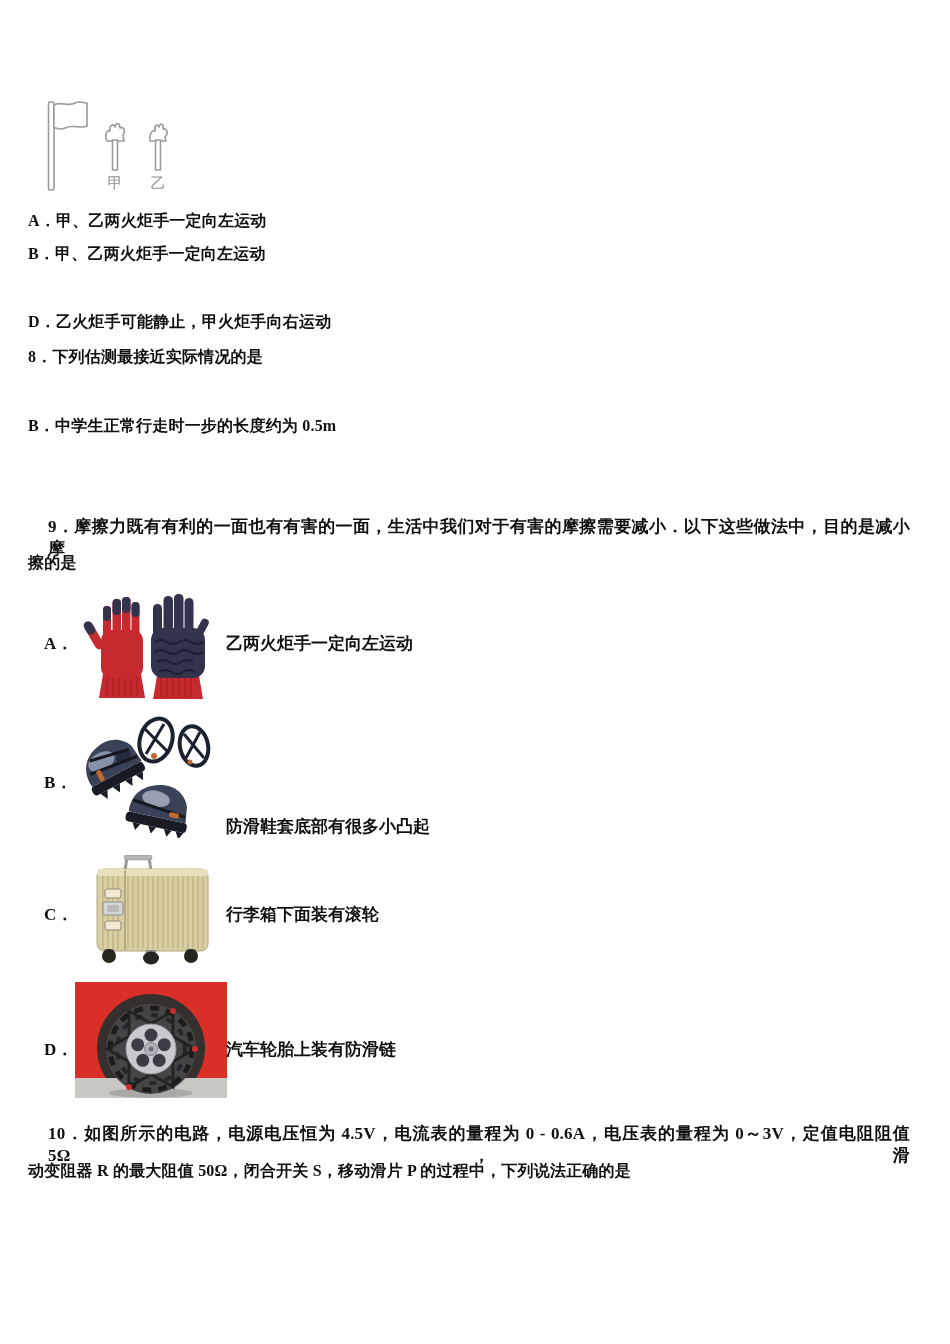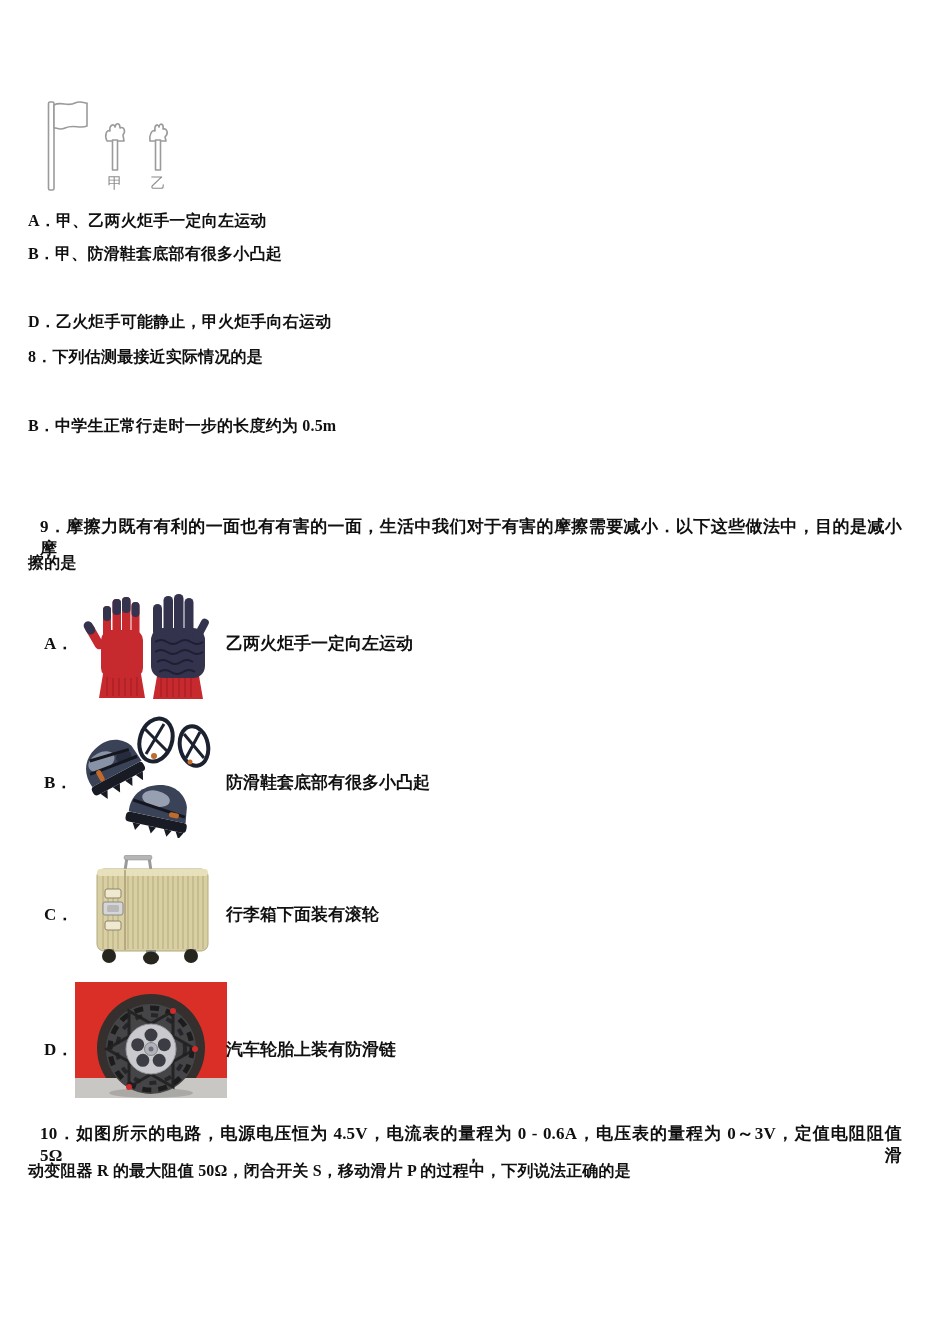--- a/index.html
+++ b/index.html
@@ -5,21 +5,21 @@
   html,body{margin:0;padding:0;background:#ffffff;}
   .page{
     position:relative;width:950px;height:1344px;background:#ffffff;overflow:hidden;
     font-family:"Liberation Serif","DejaVu Serif",serif;color:#101010;font-weight:700;
   }
   .line{
     position:absolute;left:28px;height:22px;line-height:22px;font-size:16px;
     white-space:nowrap;letter-spacing:0.2px;
   }
   .jline{
-    position:absolute;left:40px;width:862px;height:22px;line-height:22px;font-size:17px;
+    position:absolute;left:48px;width:862px;height:22px;line-height:22px;font-size:17px;
     text-align:justify;text-align-last:justify;letter-spacing:0.2px;
   }
   .cap{position:absolute;left:226px;height:22px;line-height:22px;font-size:17px;white-space:nowrap;}
   .letter{position:absolute;left:44px;height:22px;line-height:22px;font-size:17px;white-space:nowrap;}
   .fig{position:absolute;}
   .figlabel{font-family:"Liberation Serif","DejaVu Serif",serif;font-size:15px;fill:#8d8d8d;font-weight:400;}
 </style>
 </head>
 <body>
 
@@ -32,21 +32,21 @@
       <path d="M62,46 C59,40 62,34 65,36 C64,30 69,28 70,32 C71,27 75,28 75,33 C79,31 81,36 78,40 L79,46 Z"></path>
       <rect x="67.5" y="45" width="5" height="30"></rect>
       <path d="M105,46 C104,40 107,34 110,36 C109,30 113,28 114,32 C115,27 119,29 118,34 C122,33 124,38 120,42 L121,46 Z"></path>
       <rect x="110.5" y="45" width="5" height="30"></rect>
     </g>
     <text class="figlabel" x="70" y="93" text-anchor="middle">甲</text>
     <text class="figlabel" x="113" y="93" text-anchor="middle">乙</text>
   </svg>
 
   <div class="line" style="top:210px">A．甲、乙两火炬手一定向左运动</div>
-  <div class="line" style="top:243px">B．甲、防滑鞋套底部有很多小凸起</div>
+  <div class="line" style="top:243px">B．甲、乙两火炬手一定向左运动</div>
   <div class="line" style="top:311px">D．乙火炬手可能静止，甲火炬手向右运动</div>
 
   <div class="line" style="top:346px">8．下列估测最接近实际情况的是</div>
   <div class="line" style="top:415px">B．中学生正常行走时一步的长度约为 0.5m</div>
 
   <div class="jline" style="top:516px">9．摩擦力既有有利的一面也有有害的一面，生活中我们对于有害的摩擦需要减小．以下这些做法中，目的是减小摩</div>
   <div class="line" style="top:552px">擦的是</div>
 
   <div class="letter" style="top:633px">A．</div>
   <svg class="fig" style="left:83px;top:592px" width="135" height="112" viewBox="0 0 135 112">
@@ -105,21 +105,21 @@
 
     <g fill="none" stroke="#1c2130">
       <ellipse cx="90" cy="26" rx="16" ry="22" stroke-width="4" transform="rotate(18 90 26)"></ellipse>
       <path d="M78,14 L102,38 M98,10 L80,40" stroke-width="3"></path>
       <ellipse cx="128" cy="32" rx="14" ry="20" stroke-width="4" transform="rotate(-12 128 32)"></ellipse>
       <path d="M118,20 L138,44 M134,18 L120,44" stroke-width="3"></path>
     </g>
     <circle cx="88" cy="42" r="3" fill="#c06a2c"></circle>
     <circle cx="124" cy="48" r="2.5" fill="#c06a2c"></circle>
   </svg>
-  <div class="cap" style="top:772px">防滑鞋套底部有很多小凸起</div>
+  <div class="cap" style="top:816px">防滑鞋套底部有很多小凸起</div>
 
   <div class="letter" style="top:904px">C．</div>
   <svg class="fig" style="left:85px;top:855px" width="135" height="110" viewBox="0 0 135 110">
     <path d="M42,2 L40,16 M64,2 L66,16" stroke="#9a9a9a" stroke-width="3"></path>
     <rect x="39" y="0" width="28" height="5" rx="2.5" fill="#b5b5b5" stroke="#8a8a8a" stroke-width="0.5"></rect>
     <rect x="12" y="14" width="111" height="82" rx="7" fill="#d8cfa2" stroke="#b3a87e"></rect>
     <path d="M18,16V94 M23,16V94 M28,16V94 M33,16V94 M43,16V94 M48,16V94 M53,16V94 M58,16V94 M63,16V94 M68,16V94 M73,16V94 M78,16V94 M83,16V94 M88,16V94 M93,16V94 M98,16V94 M103,16V94 M108,16V94 M113,16V94 M118,16V94" stroke="#c3b88b" stroke-width="2" opacity="0.8"></path>
     <rect x="12" y="14" width="111" height="7" rx="3" fill="#e9e2bf" opacity="0.9"></rect>
     <path d="M40,15 V95" stroke="#a89d74" stroke-width="1.5"></path>
     <rect x="20" y="34" width="16" height="9" rx="2" fill="#efe9d2" stroke="#8f8569"></rect>

